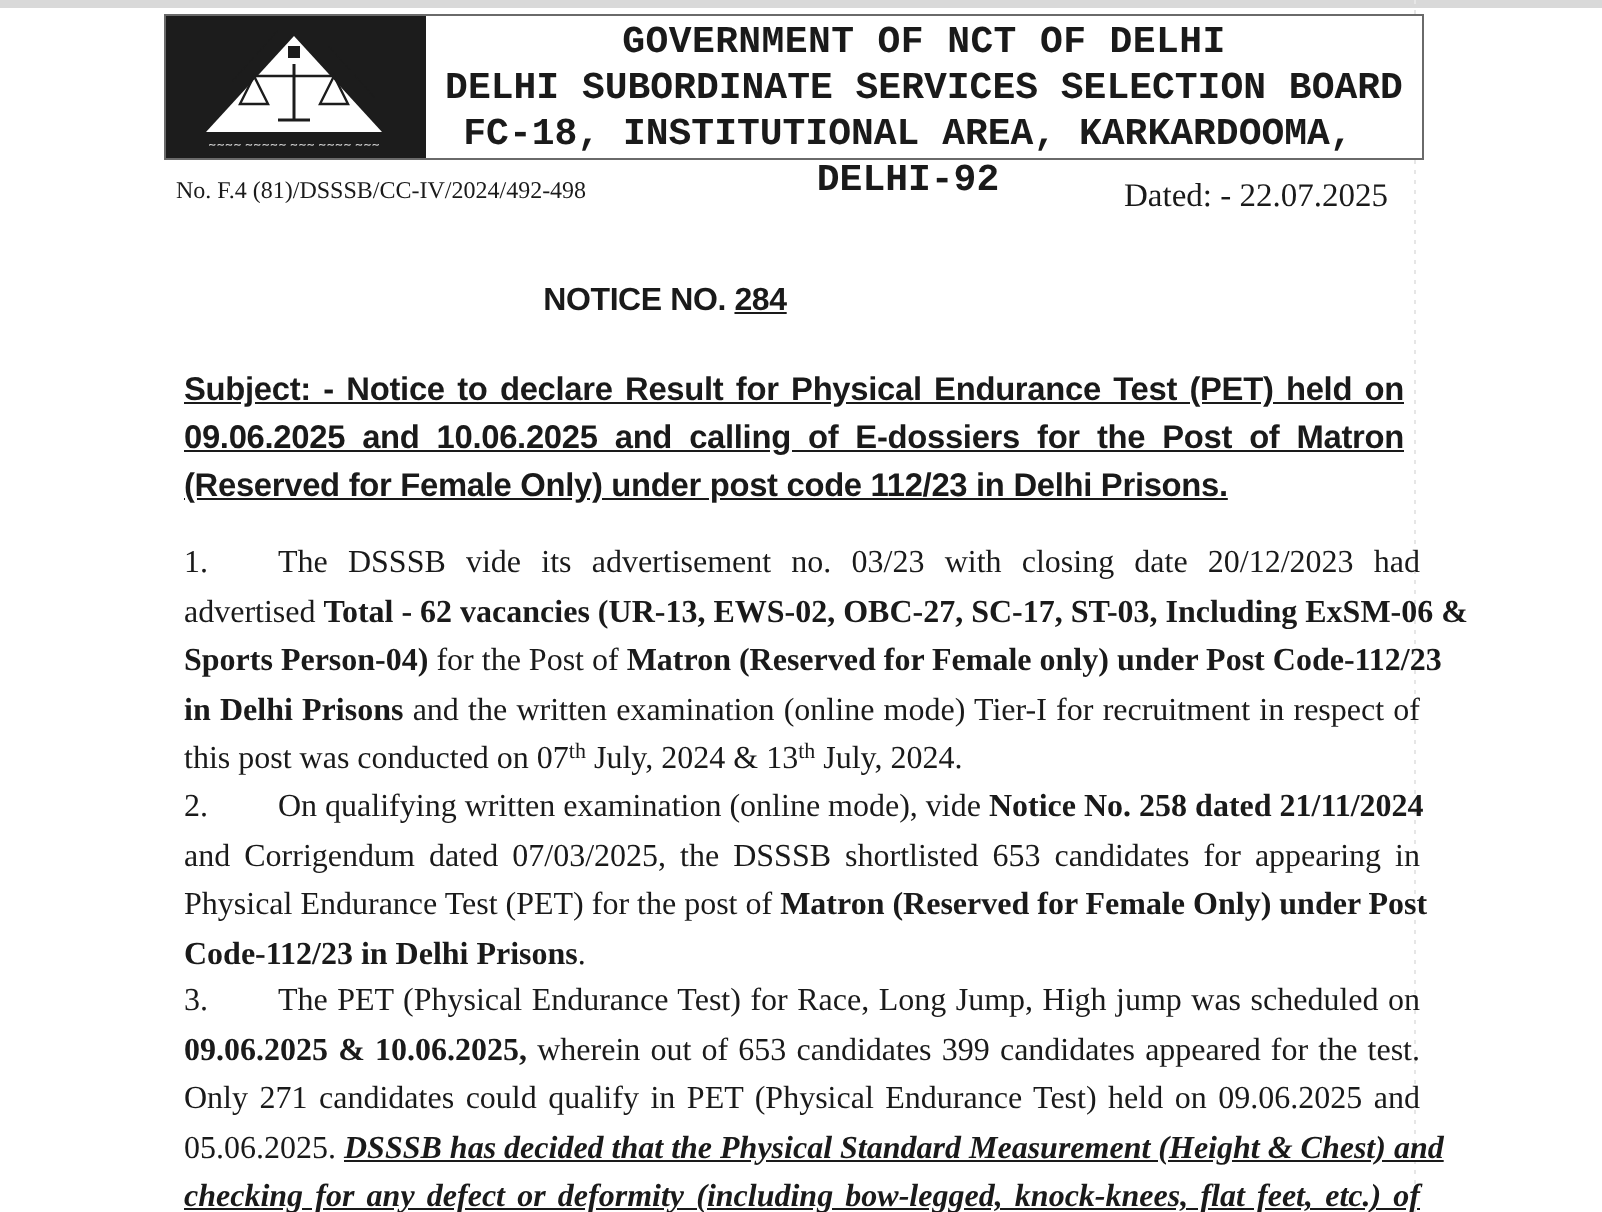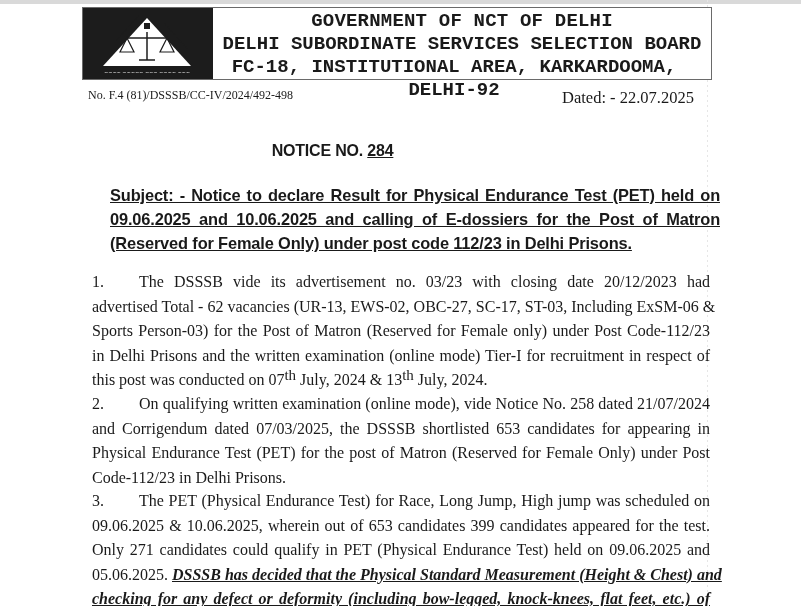--- a/index.html
+++ b/index.html
@@ -46,35 +46,34 @@
       padding-left: 20px; box-sizing: border-box;
     }
     .notice-title .num { text-decoration: underline; }
 
     .subject {
       position: absolute; left: 92px; top: 183px; width: 610px;
       font-family: "Liberation Sans", "DejaVu Sans", sans-serif;
       font-weight: bold; font-size: 16.4px; line-height: 24px;
       text-align: justify; text-decoration: underline;
       letter-spacing: -0.15px;
-      margin-left: 18px;
     }
     .subject .ln { display: block; text-align: justify; text-align-last: justify; }
     .subject .ln.last { text-align-last: left; }
 
     .para {
       position: absolute; left: 92px; width: 618px;
       font-size: 16px; line-height: 24.6px; color: #1a1a1a;
     }
     .para .ln { display: block; text-align: justify; text-align-last: justify; white-space: nowrap; }
     .para .ln.last { text-align-last: left; }
     .para .num { display: inline-block; width: 47px; }
-    .b { font-weight: normal; }
+    .b { font-weight: bold; }
     .ui { font-style: italic; font-weight: bold; text-decoration: underline; }
-    sup { font-size: 15px; line-height: 0; vertical-align: 5px; }
+    sup { font-size: 11px; line-height: 0; vertical-align: 5px; }
 
     #p1 { top: 270px; }
     #p2 { top: 392px; }
     #p3 { top: 489px; }
     .rightfold {
       position: absolute; left: 707px; top: 0; width: 1px; height: 606px;
       background: repeating-linear-gradient(to bottom, #e6e6e6 0 2px, transparent 2px 5px);
     }
   </style>
 </head>
@@ -112,27 +111,27 @@
 
 <div class="subject">
   <span class="ln">Subject: - Notice to declare Result for Physical Endurance Test (PET) held on</span>
   <span class="ln">09.06.2025 and 10.06.2025 and calling of E-dossiers for the Post of Matron</span>
   <span class="ln last">(Reserved for Female Only) under post code 112/23 in Delhi Prisons.</span>
 </div>
 
 <div class="para" id="p1">
   <span class="ln"><span class="num">1.</span><span>The DSSSB vide its advertisement no. 03/23 with closing date 20/12/2023 had</span></span>
   <span class="ln"><span>advertised </span><span class="b">Total - 62 vacancies (UR-13, EWS-02, OBC-27, SC-17, ST-03,  Including ExSM-06 &amp;</span></span>
-  <span class="ln"><span class="b">Sports Person-03)</span><span> for the Post of </span><span class="b">Matron (Reserved for Female only) under Post Code-112/23</span></span>
+  <span class="ln"><span class="b">Sports Person-04)</span><span> for the Post of </span><span class="b">Matron (Reserved for Female only) under Post Code-112/23</span></span>
   <span class="ln"><span class="b">in Delhi Prisons</span><span> and the written examination (online mode) Tier-I for recruitment in respect of</span></span>
   <span class="ln last"><span>this post was conducted on 07</span><sup>th</sup><span> July, 2024 &amp; 13</span><sup>th</sup><span> July, 2024.</span></span>
 </div>
 
 <div class="para" id="p2">
-  <span class="ln"><span class="num">2.</span><span>On qualifying written examination (online mode), vide </span><span class="b">Notice No. 258 dated 21/07/2024</span></span>
+  <span class="ln"><span class="num">2.</span><span>On qualifying written examination (online mode), vide </span><span class="b">Notice No. 258 dated 21/11/2024</span></span>
   <span class="ln">and Corrigendum dated 07/03/2025, the DSSSB shortlisted 653 candidates for appearing in</span>
   <span class="ln"><span>Physical Endurance Test (PET) for the post of </span><span class="b">Matron (Reserved for Female Only) under Post</span></span>
   <span class="ln last"><span class="b">Code-112/23 in Delhi Prisons</span><span>.</span></span>
 </div>
 
 <div class="para" id="p3">
   <span class="ln"><span class="num">3.</span><span>The PET (Physical Endurance Test) for Race, Long Jump, High jump was scheduled on</span></span>
   <span class="ln"><span class="b">09.06.2025 &amp; 10.06.2025,</span><span> wherein out of 653 candidates 399 candidates appeared for the test.</span></span>
   <span class="ln">Only 271 candidates could qualify in PET (Physical Endurance Test) held on 09.06.2025 and</span>
   <span class="ln"><span>05.06.2025. </span><span class="ui">DSSSB has decided that the Physical Standard Measurement (Height &amp; Chest) and</span></span>

